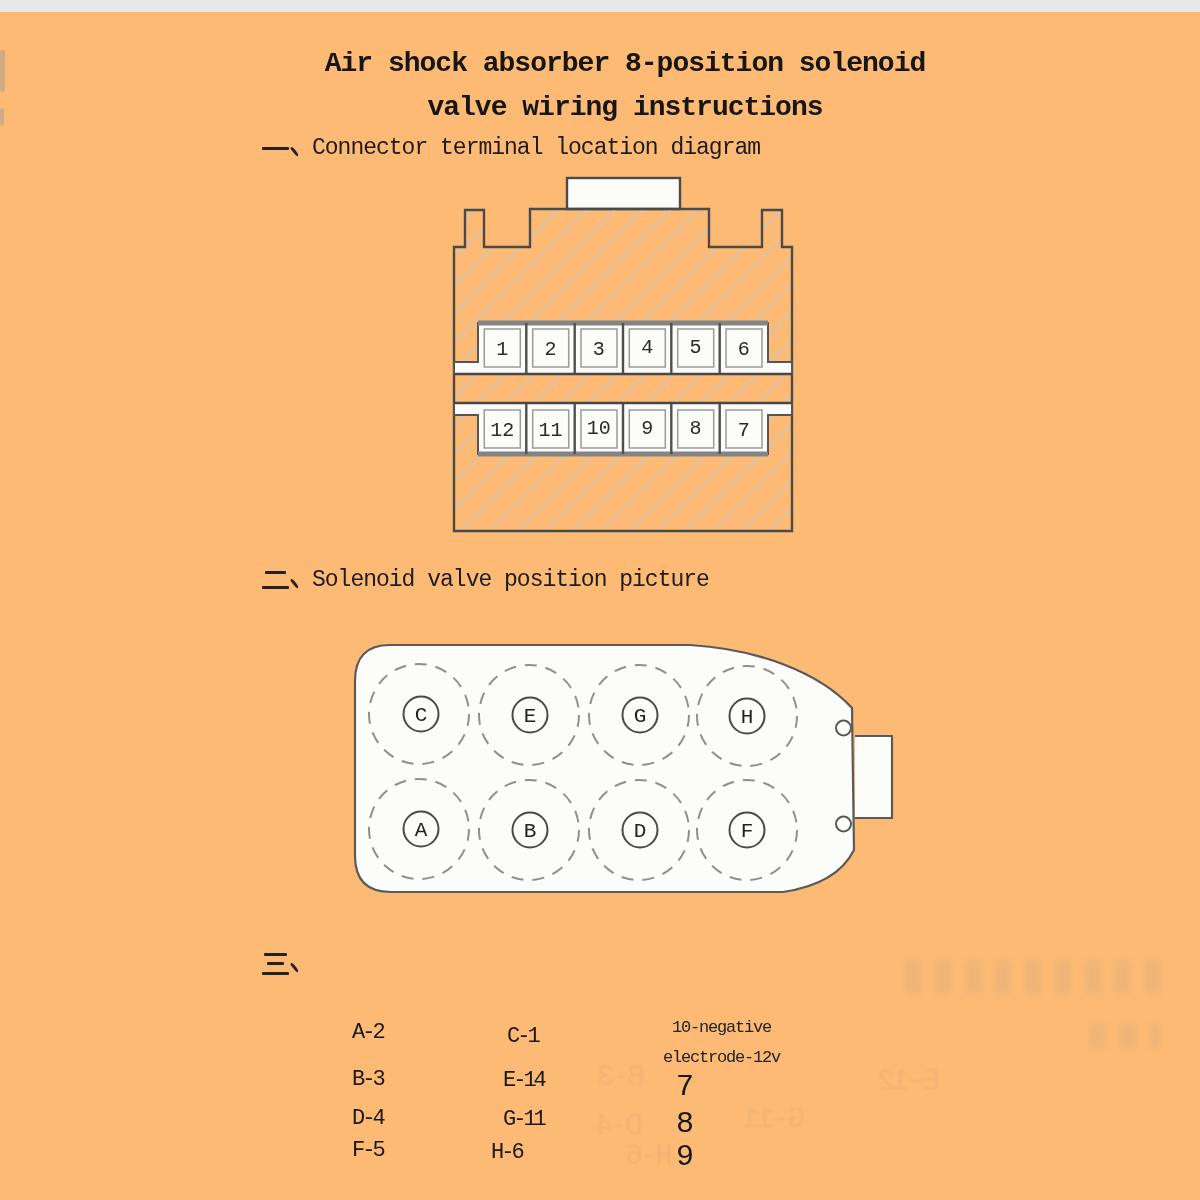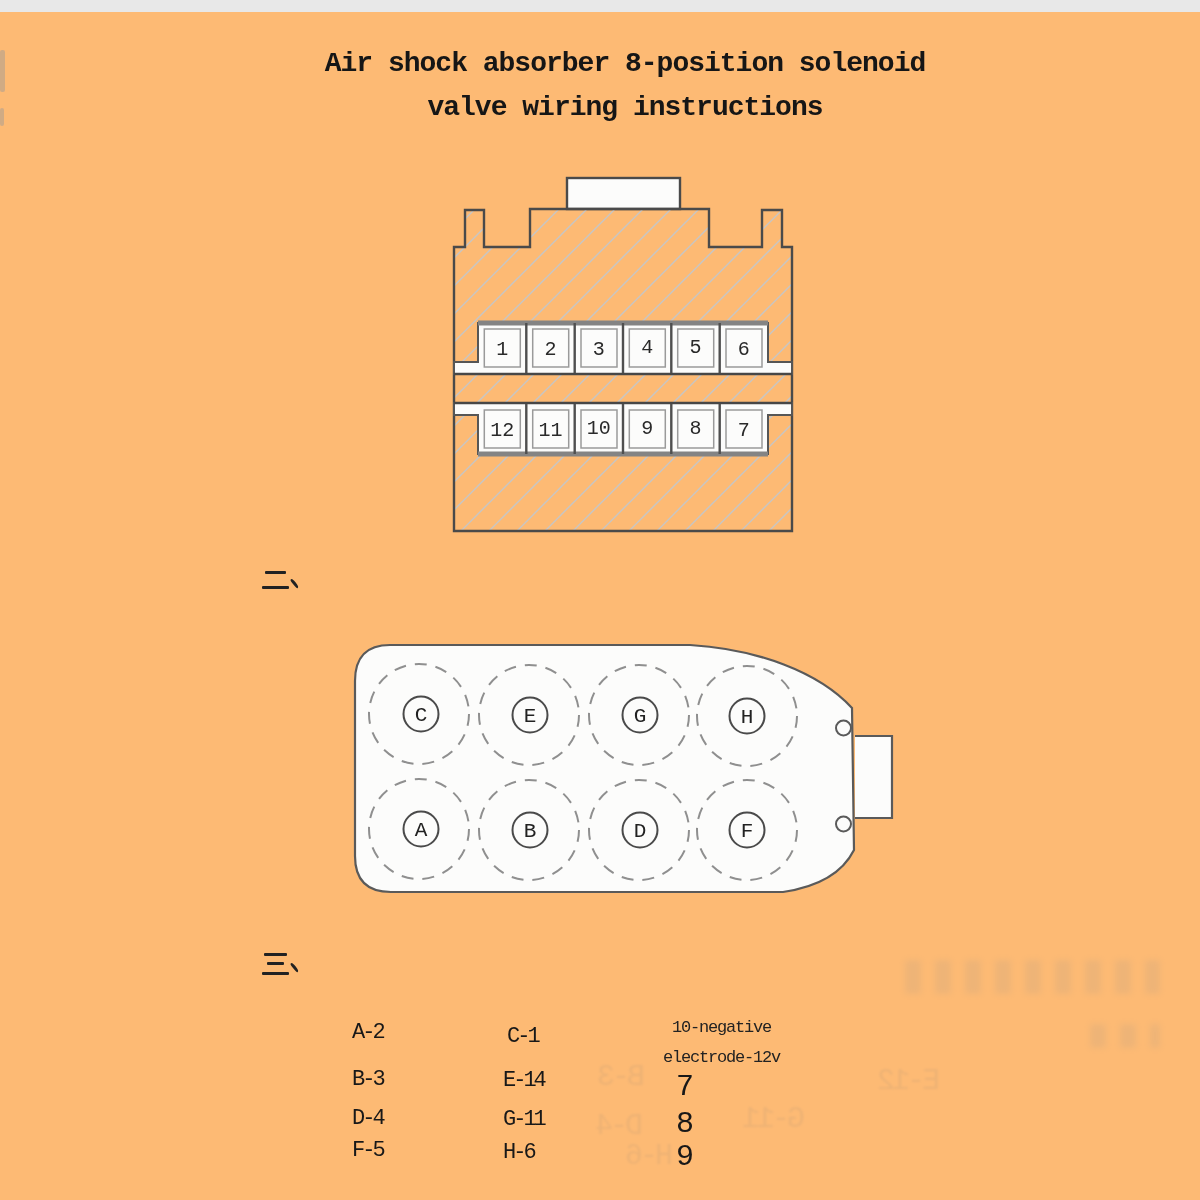--- a/index.html
+++ b/index.html
@@ -45,20 +45,30 @@
 <div id="canvas">
 
   <div class="abs edge-mark" style="left:0;top:38px;width:5px;height:42px;"></div>
   <div class="abs edge-mark" style="left:0;top:96px;width:4px;height:18px;"></div>
 
   <div class="abs title">
     <div>Air shock absorber 8-position solenoid</div>
     <div>valve wiring instructions</div>
   </div>
 
+  <div class="abs heading h1">
+    <span class="marker-char">一、</span>
+    <span class="cjk">
+      <span class="bar" style="left:0;top:12px;width:27px;"></span>
+    </span>
+    <span class="tickwrap">
+        <span class="tick"></span>
+      </span>
+    <span class="label">Connector terminal location diagram</span>
+  </div>
 
   <svg class="abs" style="left:430px;top:150px;" width="380" height="385" viewBox="430 150 380 385">
     <defs>
       <pattern id="hatch" width="28" height="28" patternUnits="userSpaceOnUse">
         <path d="M -6,6 L 6,-6 M 0,28 L 28,0 M 22,34 L 34,22" stroke="#c6c6c6" stroke-width="1.4" fill="none"></path>
       </pattern>
     </defs>
 
     <rect x="567" y="166" width="113" height="31" fill="#fcfcfb" stroke="#4a4a4a" stroke-width="2.4"></rect>
 
@@ -110,20 +120,21 @@
 
   <div class="abs heading h2">
     <span class="marker-char">二、</span>
     <span class="cjk">
       <span class="bar" style="left:3px;top:4px;width:21px;"></span>
       <span class="bar" style="left:0;top:19px;width:27px;"></span>
     </span>
     <span class="tickwrap">
         <span class="tick"></span>
       </span>
+    <span class="label">Solenoid valve position picture</span>
   </div>
 
   <svg class="abs" style="left:340px;top:612px;" width="570" height="290" viewBox="340 612 570 290">
 
     <path d="M 390,633 H 690 C 757,637 819,660 852,696 L 854,838 Q 837,872 783,880 H 391 Q 355,880 355,844 V 669 Q 355,633 390,633 Z" fill="#fcfcfb" stroke="#5a5a5a" stroke-width="2.2"></path>
 
     <rect x="855" y="724" width="37" height="82" fill="#fcfcfb"></rect>
     <path d="M 855,724 H 892 V 806 H 855" fill="none" stroke="#5a5a5a" stroke-width="2.2"></path>
 
     <circle cx="843.5" cy="716" r="7.5" fill="#fcfcfb" stroke="#5a5a5a" stroke-width="2"></circle>
@@ -175,21 +186,21 @@
   </div>
 
   <div class="abs pair" style="left:352px;top:1008px;">A-2</div>
   <div class="abs pair" style="left:352px;top:1055px;">B-3</div>
   <div class="abs pair" style="left:352px;top:1094px;">D-4</div>
   <div class="abs pair" style="left:352px;top:1126px;">F-5</div>
 
   <div class="abs pair" style="left:507px;top:1012px;">C-1</div>
   <div class="abs pair" style="left:503px;top:1056px;">E-14</div>
   <div class="abs pair" style="left:503px;top:1095px;">G-11</div>
-  <div class="abs pair" style="left:503px;top:1128px;">H-6</div>
+  <div class="abs pair" style="left:491px;top:1128px;">H-6</div>
 
   <div class="abs note" style="left:672px;top:1006px;">10-negative</div>
   <div class="abs note" style="left:663px;top:1036px;">electrode-12v</div>
   <div class="abs num" style="left:676px;top:1058px;">7</div>
   <div class="abs num" style="left:676px;top:1095px;">8</div>
   <div class="abs num" style="left:676px;top:1128px;">9</div>
 
   <div class="abs smudge" style="left:905px;top:948px;width:255px;height:34px;"></div>
   <div class="abs smudge" style="left:1090px;top:1012px;width:70px;height:24px;"></div>
   <div class="abs ghost" style="left:880px;top:1052px;">E-12</div>

